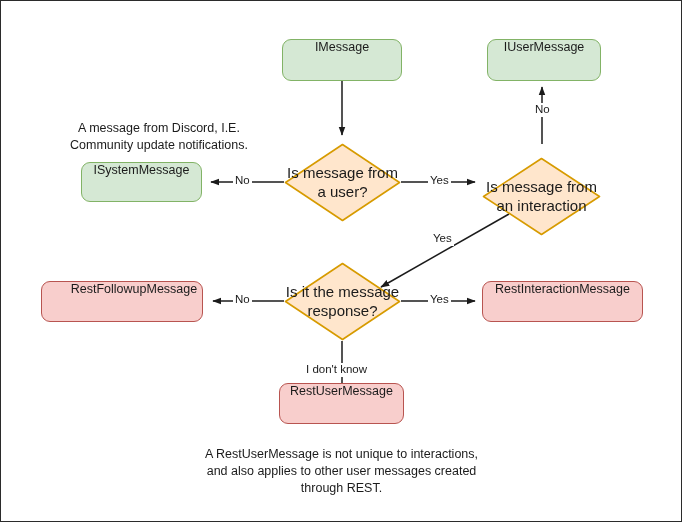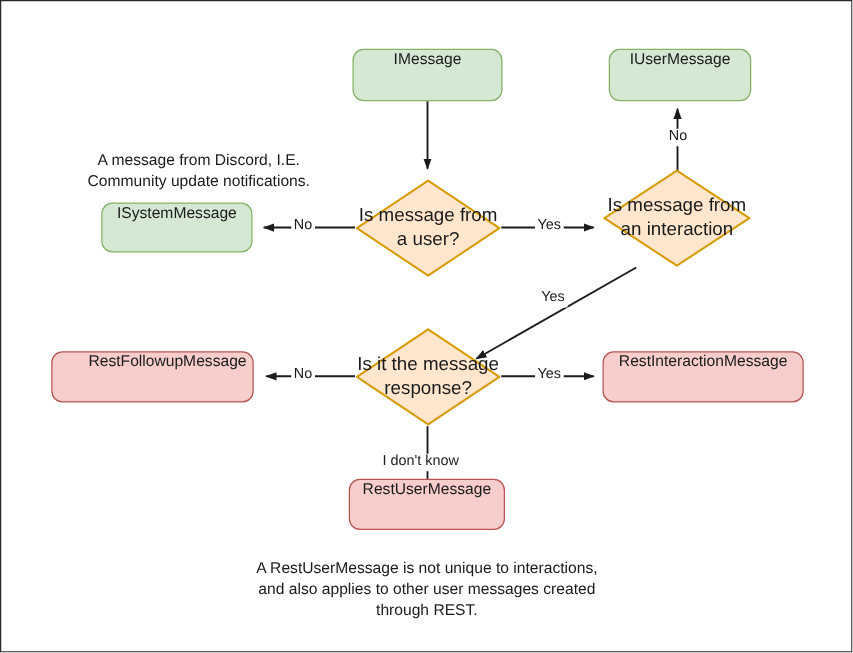--- a/index.html
+++ b/index.html
@@ -152,21 +152,21 @@
     <span>RestUserMessage</span>
   </div>
 
   <div class="diamond-wrap" style="left:283px; top:142px; width:117px; height:79px;">
     <svg width="117" height="79" viewBox="0 0 117 79">
       <path d="M58.5,1.5 L115.5,39.5 L58.5,77.5 L1.5,39.5 Z" fill="#ffe6cc" stroke="#d79b00" stroke-width="1.6" stroke-linejoin="round"></path>
     </svg>
     <div class="diamond-label">Is message from a user?</div>
   </div>
 
-  <div class="diamond-wrap" style="left:481px; top:134px; width:119px; height:79px;">
+  <div class="diamond-wrap" style="left:481px; top:156px; width:119px; height:79px;">
     <svg width="119" height="79" viewBox="0 0 119 79">
       <path d="M59.5,1.5 L117.5,39.5 L59.5,77.5 L1.5,39.5 Z" fill="#ffe6cc" stroke="#d79b00" stroke-width="1.6" stroke-linejoin="round"></path>
     </svg>
     <div class="diamond-label">Is message from an interaction</div>
   </div>
 
   <div class="diamond-wrap" style="left:283px; top:261px; width:117px; height:79px;">
     <svg width="117" height="79" viewBox="0 0 117 79">
       <path d="M58.5,1.5 L115.5,39.5 L58.5,77.5 L1.5,39.5 Z" fill="#ffe6cc" stroke="#d79b00" stroke-width="1.6" stroke-linejoin="round"></path>
     </svg>

